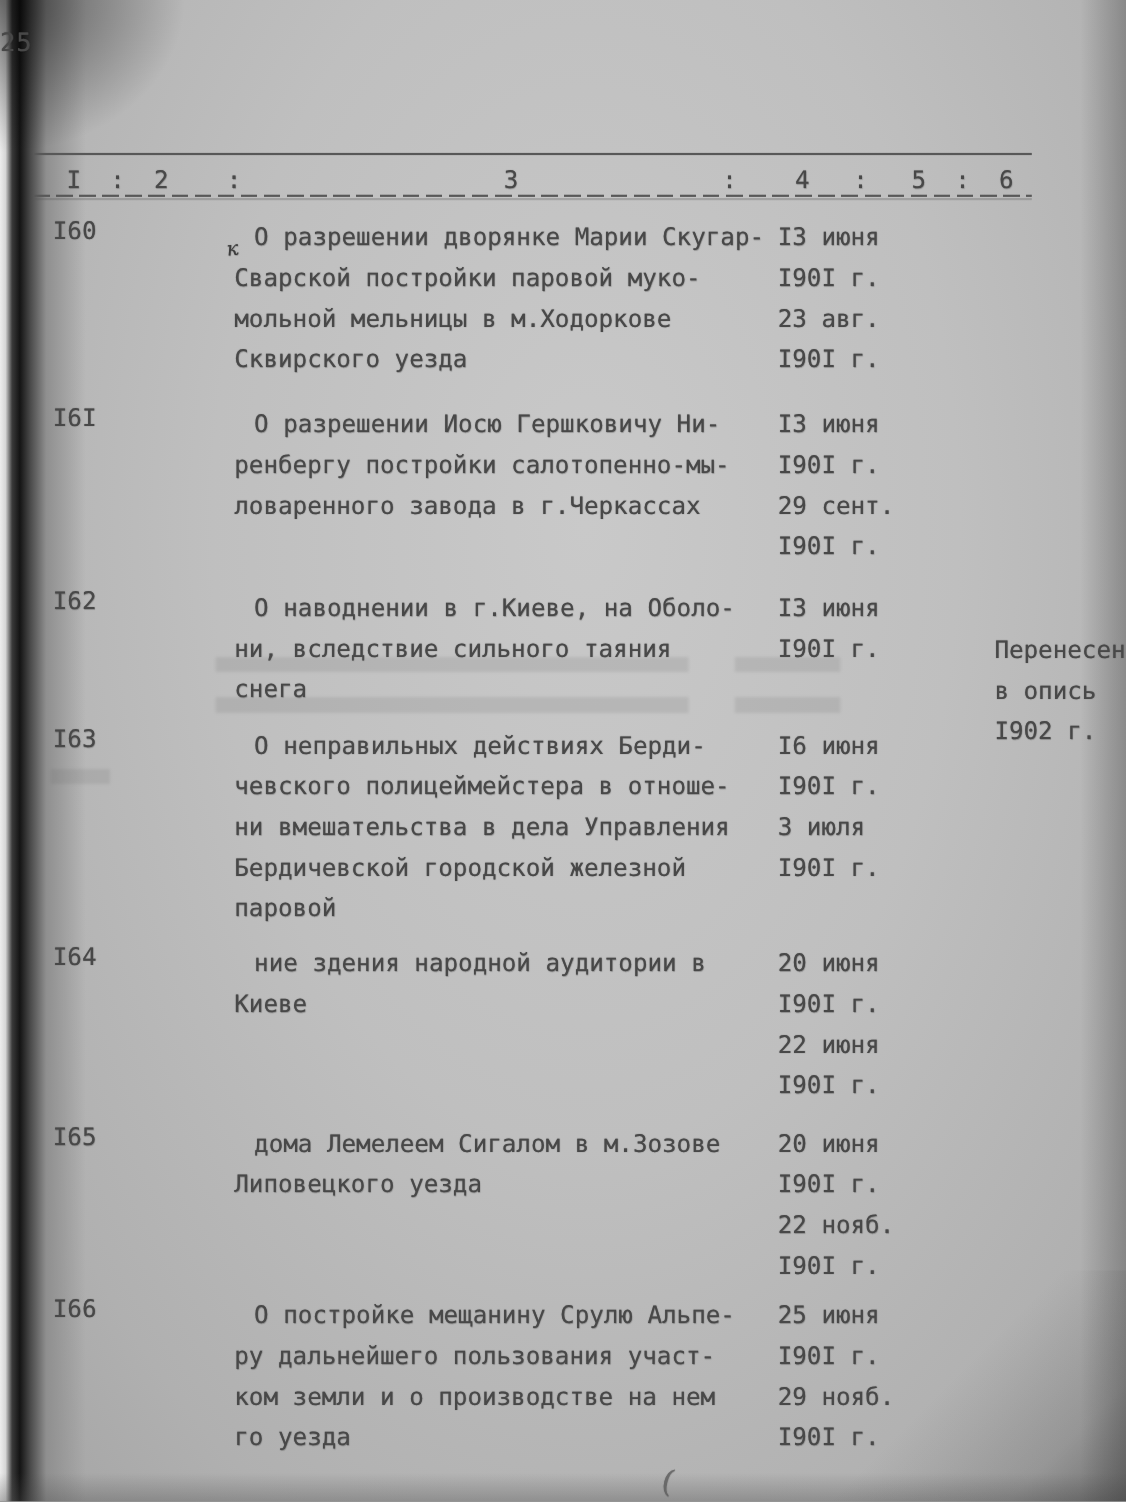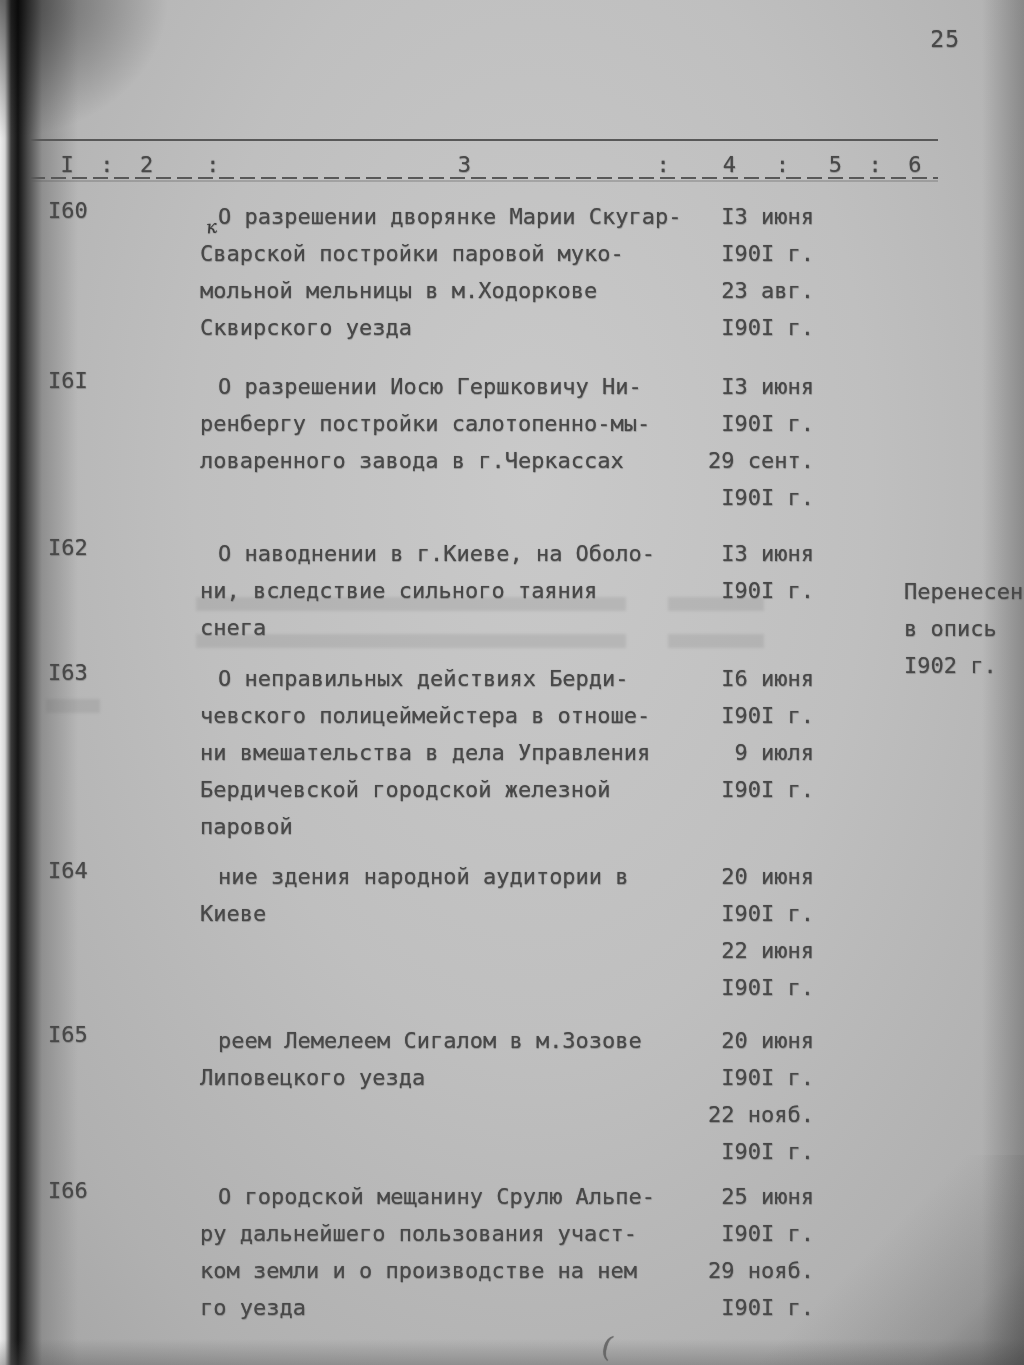--- a/index.html
+++ b/index.html
@@ -15,43 +15,43 @@
     background:linear-gradient(to right,#ededed 0px,#d6d6d6 5px,#3a3a3a 11px,#141414 18px,#4c4c4c 28px,#8f8f8f 42px,rgba(160,160,160,0) 78px);}
   .corner-tl{position:absolute;left:0;top:0;width:170px;height:140px;pointer-events:none;
     background:radial-gradient(ellipse at 0% 0%, rgba(0,0,0,.55), rgba(0,0,0,0) 70%);}
   .edge-right{position:absolute;right:0;top:0;bottom:0;width:42px;pointer-events:none;
     background:linear-gradient(to left, rgba(85,85,85,.45), rgba(85,85,85,0));}
   .edge-bottom{position:absolute;left:0;right:0;bottom:0;height:26px;pointer-events:none;
     background:linear-gradient(to top, rgba(75,75,75,.35), rgba(75,75,75,0));}
   .corner-br{position:absolute;right:0;bottom:0;width:280px;height:210px;pointer-events:none;
     background:linear-gradient(315deg, rgba(55,55,55,.5) 0%, rgba(55,55,55,.18) 22%, rgba(55,55,55,0) 55%);}
 
-  .page-number{position:absolute;top:26px;left:0;width:960px;text-align:right;font-size:23px;letter-spacing:1px;}
+  .page-number{position:absolute;top:26px;left:0;width:960px;text-align:left;font-size:23px;letter-spacing:1px;}
 
   .rule{position:absolute;left:30px;right:86px;height:2px;background:#585858;filter:blur(.4px);}
   .rule.top{top:139px;}
   .rule.dashed{top:177px;background:repeating-linear-gradient(to right,#585858 0 15px,rgba(88,88,88,0) 15px 21px);box-shadow:0 3px 0 rgba(88,88,88,.3);}
   .header-row{position:absolute;left:34px;top:152px;font-size:22px;white-space:pre;}
 
   .entries{position:absolute;inset:0;padding-left:32px;}
   .entry{position:absolute;left:0;width:100%;}
   .entries .entry:nth-child(1){top:198px;}
   .entries .entry:nth-child(2){top:368px;}
   .entries .entry:nth-child(3){top:535px;}
   .entries .entry:nth-child(4){top:660px;}
   .entries .entry:nth-child(5){top:858px;}
   .entries .entry:nth-child(6){top:1022px;}
   .entries .entry:nth-child(7){top:1178px;}
 
   .col{position:absolute;top:0;font-size:22px;}
   .col .line{height:37px;line-height:37px;white-space:pre;}
   .col.id{left:48px;}
-  .col.desc{left:200px;width:480px;}
+  .col.desc{left:213px;width:480px;}
   .col.desc .line:first-child{padding-left:18px;}
-  .col.dates{left:664px;width:150px;text-align:right;}
+  .col.dates{left:707px;width:150px;}
   .col.note{left:904px;width:150px;margin-top:38px;}
 
   .correction{position:absolute;left:206px;top:18px;font-family:"DejaVu Serif","Liberation Serif",serif;font-style:italic;font-size:18px;color:#3c3c3c;transform:rotate(-6deg);}
 
   .smudge{position:absolute;opacity:.15;filter:blur(1.6px);pointer-events:none;
     background:repeating-linear-gradient(to bottom, rgba(0,0,0,0) 0 9px, #636363 9px 23px, rgba(0,0,0,0) 23px 37px);}
   .smudge.s1{left:196px;top:588px;width:430px;height:74px;}
   .smudge.s2{left:668px;top:588px;width:96px;height:74px;}
   .smudge.s3{left:46px;top:690px;width:54px;height:26px;}
 
@@ -133,21 +133,21 @@
     <div class="col desc">
           <div class="line">О неправильных действиях Берди-</div>
           <div class="line">чевского полицеймейстера в отноше-</div>
           <div class="line">ни вмешательства в дела Управления</div>
           <div class="line">Бердичевской городской железной</div>
           <div class="line">паровой</div>
         </div>
     <div class="col dates">
           <div class="line">I6 июня</div>
           <div class="line">I90I г.</div>
-          <div class="line">9 июля</div>
+          <div class="line">3 июля</div>
           <div class="line">I90I г.</div>
         </div>
     <div class="col note"></div>
 
   </div>
 
   <div class="entry">
     <div class="col id">I64</div>
     <div class="col desc">
           <div class="line">ние здения народной аудитории в</div>
@@ -159,37 +159,37 @@
           <div class="line">22 июня</div>
           <div class="line">I90I г.</div>
         </div>
     <div class="col note"></div>
 
   </div>
 
   <div class="entry">
     <div class="col id">I65</div>
     <div class="col desc">
-          <div class="line">реем Лемелеем Сигалом в м.Зозове</div>
+          <div class="line">дома Лемелеем Сигалом в м.Зозове</div>
           <div class="line">Липовецкого уезда</div>
         </div>
     <div class="col dates">
           <div class="line">20 июня</div>
           <div class="line">I90I г.</div>
           <div class="line">22 нояб.</div>
           <div class="line">I90I г.</div>
         </div>
     <div class="col note"></div>
 
   </div>
 
   <div class="entry">
     <div class="col id">I66</div>
     <div class="col desc">
-          <div class="line">О городской мещанину Срулю Альпе-</div>
+          <div class="line">О постройке мещанину Срулю Альпе-</div>
           <div class="line">ру дальнейшего пользования участ-</div>
           <div class="line">ком земли и о производстве на нем</div>
           <div class="line">го уезда</div>
         </div>
     <div class="col dates">
           <div class="line">25 июня</div>
           <div class="line">I90I г.</div>
           <div class="line">29 нояб.</div>
           <div class="line">I90I г.</div>
         </div>

